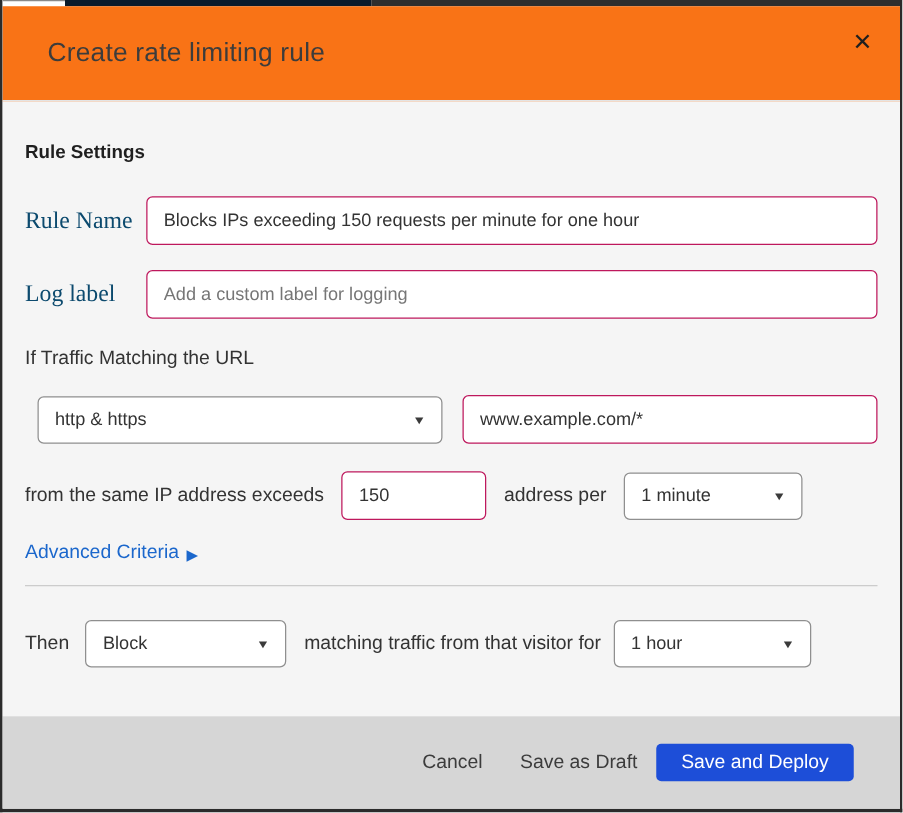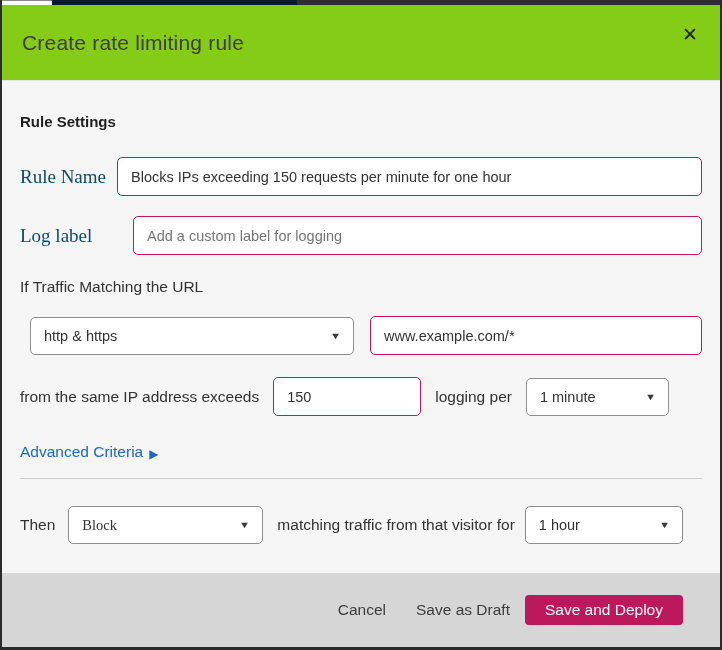--- a/index.html
+++ b/index.html
@@ -17,23 +17,23 @@
   }
 
   
   .top-strip { height: 5px; display: flex; flex: 0 0 auto; }
   .top-strip .seg-white { width: 50px; background: #ffffff; border-top: 1px solid #8a8a8a; }
   .top-strip .seg-navy  { width: 245px; background: #0b1b2b; }
   .top-strip .seg-dark  { flex: 1; background: #2e2e2e; }
 
   .dialog-header {
     flex: 0 0 76px;
-    background: #84cc16;
+    background: #f97316;
     display: flex; align-items: center;
-    padding: 0 20px;
+    padding: 0 36px;
     position: relative;
     border-bottom: 1px solid #e4e4e4;
   }
   .dialog-title { font-size: 21px; color: #3c3c3c; letter-spacing: 0.2px; }
   .close-btn {
     position: absolute; top: 16px; right: 16px;
     width: 28px; height: 28px;
     background: none; border: none;
     font-size: 19px; color: #1f1f1f; cursor: pointer;
     line-height: 28px; text-align: center; font-weight: 300;
@@ -42,21 +42,21 @@
   .dialog-body {
     flex: 1;
     background: #f5f5f5;
     padding: 20px 18px 0 18px;
   }
 
   .section-heading { margin-top: 12px; font-size: 15px; font-weight: bold; color: #1f1f1f; }
 
   .field-row { display: flex; align-items: center; }
   .row-rule-name { margin-top: 27px; }
-  .row-log-label { margin-top: 20px; gap: 16px; }
+  .row-log-label { margin-top: 20px; }
   .field-label { flex: 0 0 97px; font-size: 19px; color: #0c4a6e; font-family: Liberation Serif, serif; }
 
   .text-input {
     height: 39px; width: 100%;
     border: 1px solid #be185d; border-radius: 5px;
     background: #ffffff;
     padding: 0 13px;
     font-family: "Liberation Sans", sans-serif;
     font-size: 14.5px; color: #333333;
     outline: none;
@@ -75,52 +75,52 @@
     padding: 0 13px;
     font-size: 14.5px; color: #333333;
     cursor: pointer;
   }
   .caret { font-size: 9px; color: #3a3a3a; transform: scaleX(1.25); }
   .select-scheme { width: 324px; }
   .url-input { margin-left: 16px; }
 
   .row-threshold { margin-top: 22px; }
   .inline-text { font-size: 15.5px; color: #333333; white-space: nowrap; }
-  .requests-input { width: 148px; margin: 0 14px; }
+  .requests-input { width: 116px; margin: 0 14px; }
   .select-period { width: 143px; margin-left: 14px; }
 
   .advanced-link {
-    margin-top: 27px;
+    margin-top: 17px;
     display: inline-flex; align-items: flex-end; gap: 6px;
     font-size: 15.5px; color: #1b67cc; cursor: pointer;
     background: none; border: none; font-family: inherit; padding: 0;
   }
   .advanced-arrow { font-size: 12px; color: #1b67cc; }
 
   .divider { margin-top: 17px; border-top: 1px solid #cccccc; }
 
   .row-action { margin-top: 27px; }
-  .select-action { width: 195px; margin-left: 13px; font-family: Liberation Serif, serif; }
+  .select-action { width: 161px; margin-left: 13px; }
   .action-middle { margin-left: 14px; }
   .select-duration { width: 158px; margin-left: 10px; }
 
   .dialog-footer {
     flex: 0 0 74px;
     background: #d6d6d6;
     display: flex; align-items: center; justify-content: flex-end;
     padding-right: 37px;
     gap: 0;
   }
   .text-btn {
     background: none; border: none; cursor: pointer;
     font-family: inherit; font-size: 15.5px; color: #3c3c3c;
     padding: 8px 15px;
   }
   .primary-btn {
-    background: #be185d; color: #ffffff;
+    background: #1d4ed8; color: #ffffff;
     border: none; border-radius: 4px; cursor: pointer;
     font-family: inherit; font-size: 15.5px;
     padding: 6px 20px;
   }
 </style>
 </head>
 <body>
 
 <div class="screen">
 
@@ -155,21 +155,21 @@
       <div class="select-box select-scheme">
         <span>http &amp; https</span>
         <span class="caret">▼</span>
       </div>
       <input type="text" class="text-input grow url-input" value="www.example.com/*" style="">
     </div>
 
     <div class="field-row row-threshold">
       <span class="inline-text">from the same IP address exceeds</span>
       <input type="text" class="text-input requests-input" value="150" style="">
-      <span class="inline-text">logging per</span>
+      <span class="inline-text">address per</span>
       <div class="select-box select-period">
         <span>1 minute</span>
         <span class="caret">▼</span>
       </div>
     </div>
 
     <button class="advanced-link">
       <span>Advanced Criteria</span>
       <span class="advanced-arrow">▶</span>
     </button>

